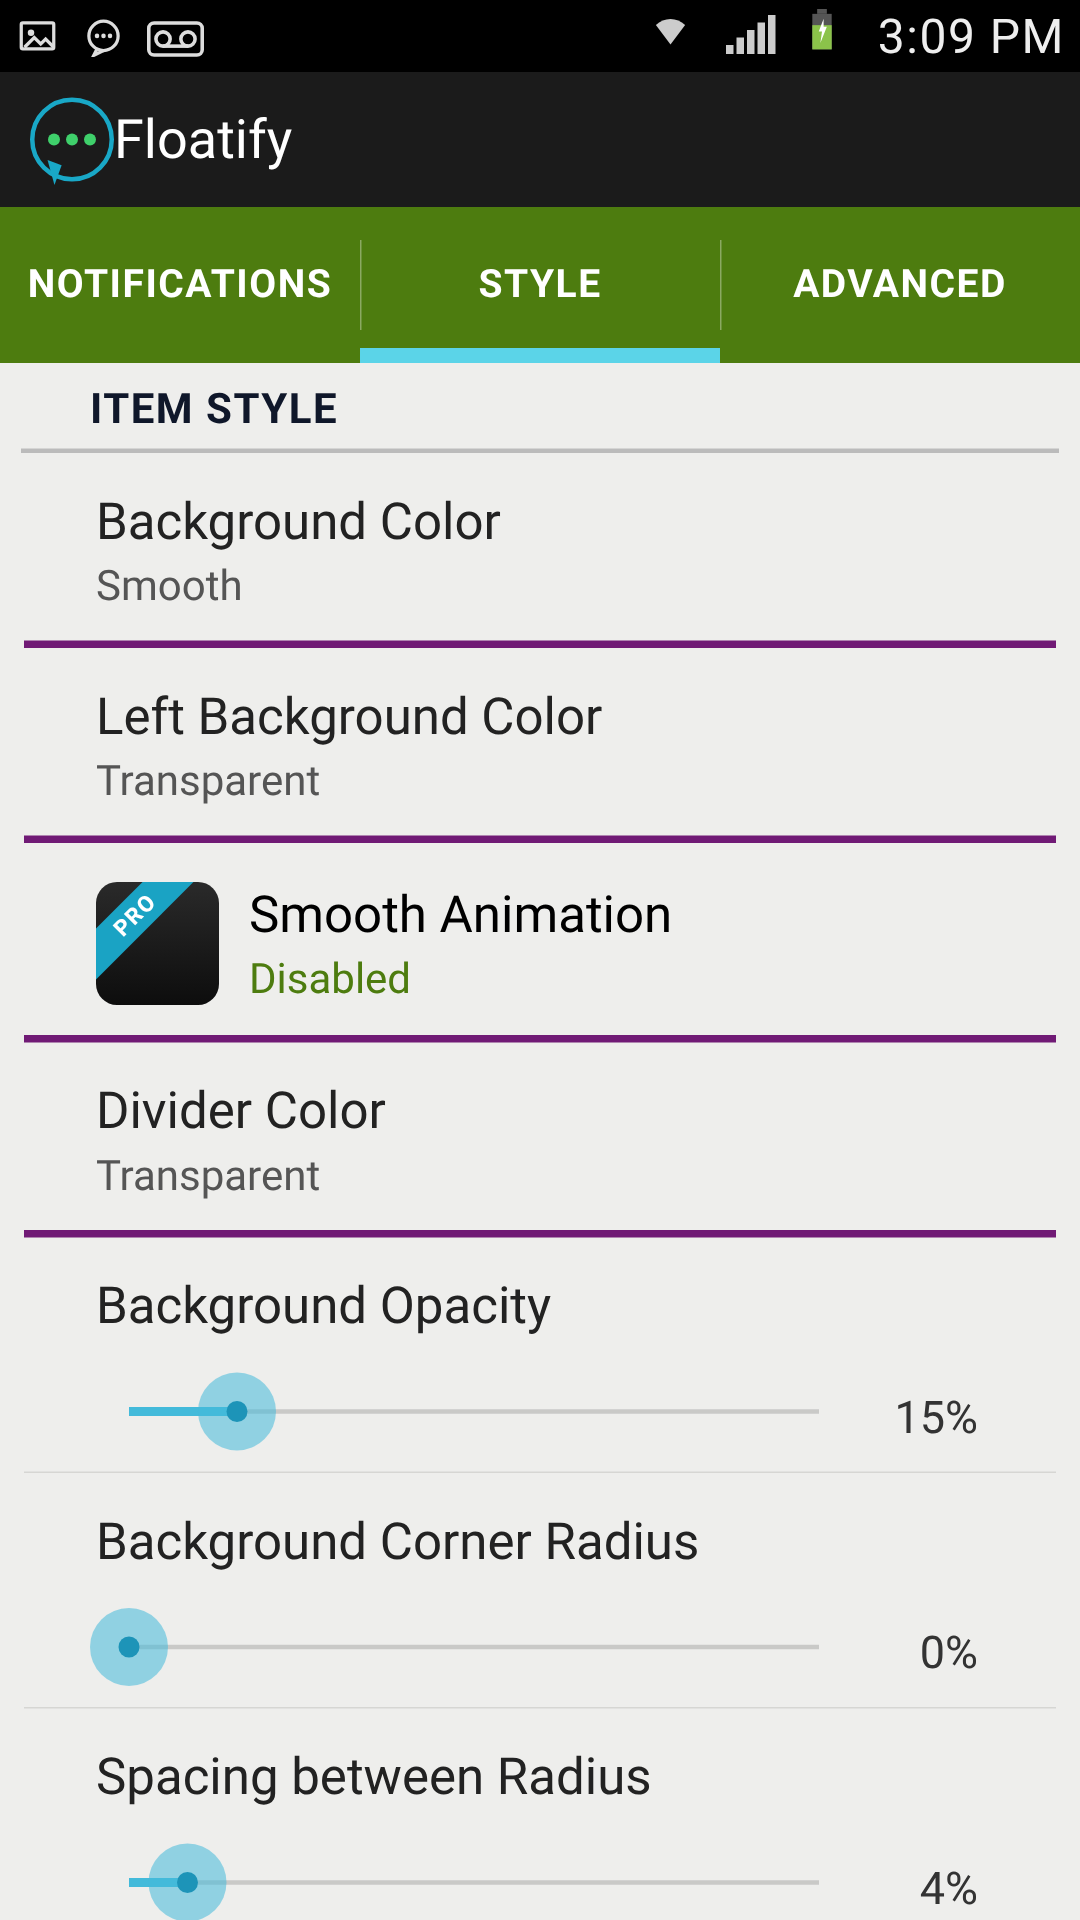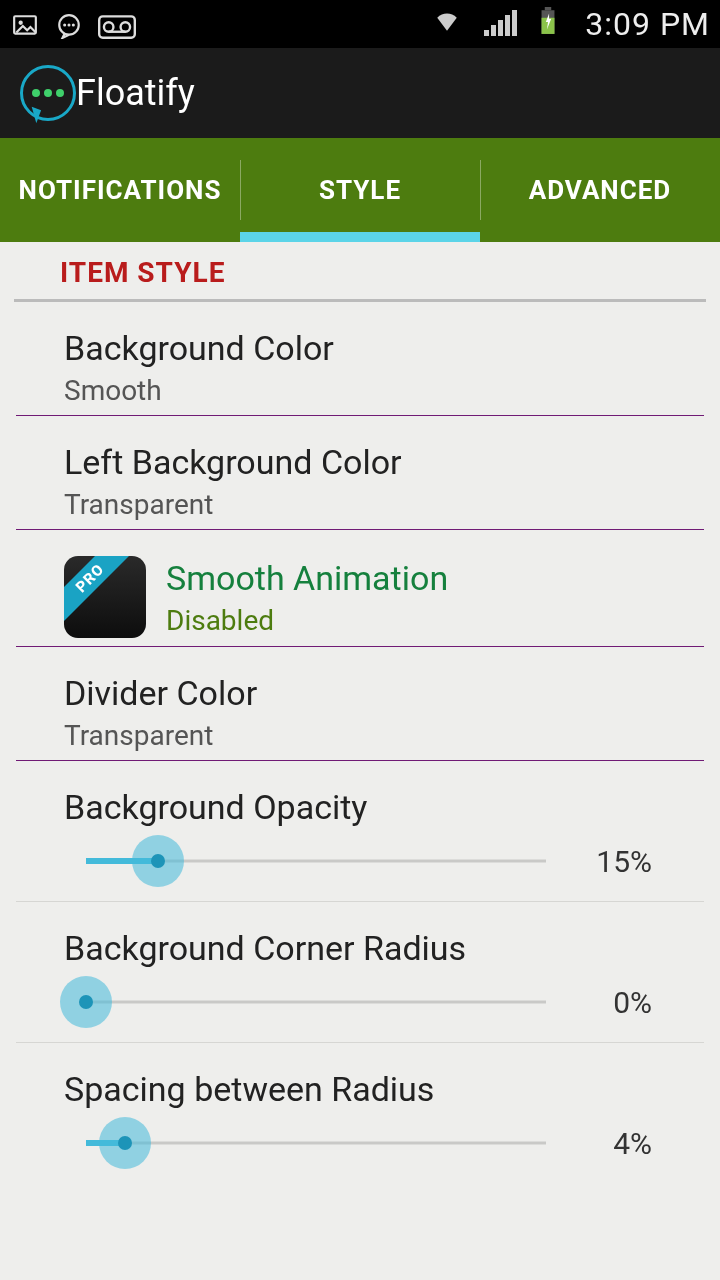--- a/index.html
+++ b/index.html
@@ -70,34 +70,34 @@
     position: absolute;
     left: 0; right: 0; bottom: 0;
     height: 10px;
     background: #5bd4e8;
   }
   .content { background: #eeeeec; }
   .section-header {
     padding: 14px 46px 10px;
     font-size: 28px;
     font-weight: 700;
-    color: #b91c1c;
+    color: #0f172a;
     letter-spacing: 1px;
     border-bottom: 3px solid #bbb;
     margin: 0 14px;
   }
   .row {
-    padding: 26px 48px 8px;
-    border-bottom: 1px solid #701a75;
+    padding: 26px 48px 20px;
+    border-bottom: 5px solid #701a75;
     margin: 0 16px;
   }
   .row-title { font-size: 34px; color: #222; }
   .row-sub { font-size: 28px; color: #555; margin-top: 6px; }
   .row.pro { display: flex; align-items: center; gap: 20px; padding-left: 48px; }
-  .row.pro .row-title { color: #15803d; }
+  .row.pro .row-title { color: #000000; }
   .row.pro .row-sub { color: #4d7c0f; }
   .pro-badge {
     width: 82px; height: 82px;
     background: linear-gradient(#2a2a2a,#0d0d0d);
     border-radius: 14px;
     position: relative;
     overflow: hidden;
     flex-shrink: 0;
   }
   .pro-badge .ribbon {
@@ -107,21 +107,21 @@
     background: #1aa3c4;
     transform: rotate(-45deg);
     color: #fff;
     font-size: 15px;
     font-weight: 800;
     display: flex; align-items: center; justify-content: center;
     letter-spacing: 1px;
   }
   .row-slider { padding: 26px 48px 18px; border-bottom: 1px solid #d6d6d3; margin: 0 16px; }
   .row-slider.last { border-bottom: none; }
-  .slider-wrap { display: flex; align-items: center; gap: 30px; margin-top: 12px; }
+  .slider-wrap { display: flex; align-items: flex-end; gap: 30px; margin-top: 28px; }
   .slider {
     flex: 1;
     height: 44px;
     position: relative;
   }
   .slider-rail {
     position: absolute;
     top: 50%; transform: translateY(-50%);
     left: 22px; right: 0;
     height: 3px;

